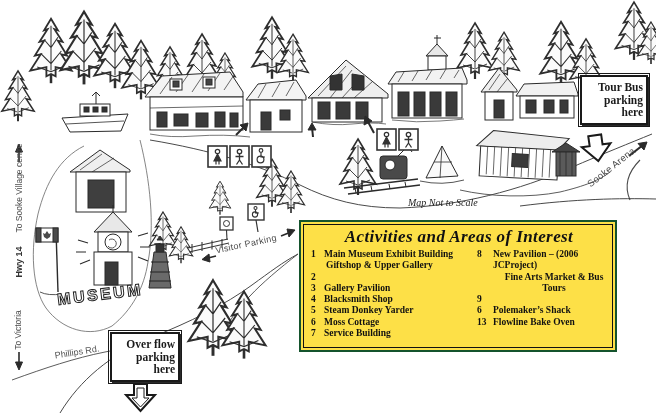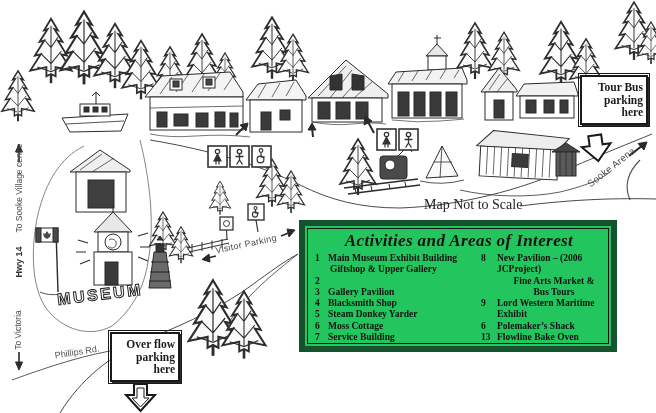--- a/index.html
+++ b/index.html
@@ -12,21 +12,21 @@
   .hand{font-family:"Liberation Sans",sans-serif;color:#4a4a4a;}
   .note{font-family:"Liberation Serif",serif;color:#222;}
   
   .callout{position:absolute;background:#fff;border:2.5px solid #1a1a1a;
            outline:1px solid #1a1a1a;outline-offset:1.5px;
            box-shadow:2px 2px 0 0 #2a2a2a;
            font:bold 11.5px "Liberation Serif",serif;line-height:12.5px;
            text-align:right;padding:4px 3px;}
   
   .legend{position:absolute;left:299px;top:220px;width:318px;height:132px;
-          border:6px solid #14532d;background:#22c55e;box-sizing:border-box;}
+          border:2px solid #14532d;background:#fde047;box-sizing:border-box;}
   .legend-inner{position:absolute;inset:2px;border:1px solid #111;
                 padding:1px 5px 0 7px;box-sizing:border-box;}
   .legend-title{text-align:center;font:italic bold 17px "Liberation Serif",serif;
                 letter-spacing:.4px;margin:1px 0 2px 0;color:#111;}
   .cols{display:flex;}
   .col{font:bold 9.5px "Liberation Serif",serif;line-height:11.3px;color:#111;}
   .col.left{width:166px;flex:none;}
   .col.right{flex:1;}
   .li{display:flex;}
   .num{width:13px;flex:none;}
@@ -319,21 +319,21 @@
   <div class="rot hand" style="left:19px;top:188px;--r:rotate(-90deg);font-size:8.5px;">To Sooke Village centre</div>
   <div class="rot hand" style="left:19px;top:262px;--r:rotate(-90deg);font-size:9px;font-weight:bold;color:#333;">Hwy 14</div>
   <div class="rot hand" style="left:18px;top:330px;--r:rotate(-90deg);font-size:8.5px;">To Victoria</div>
 
   <div class="rot hand" style="left:246px;top:244px;--r:rotate(-12deg);font-size:9px;letter-spacing:.3px;">Visitor Parking</div>
 
   <div class="rot hand" style="left:611px;top:167px;--r:rotate(-38deg);font-size:9.5px;letter-spacing:.3px;">Sooke Arena</div>
 
   <div class="rot hand" style="left:77px;top:352px;--r:rotate(-9deg);font-size:9px;color:#555;">Phillips Rd.</div>
 
-  <div class="abs note" style="left:424px;top:197px;font-size:14px;">Map Not to Scale</div>
+  <div class="abs note" style="left:408px;top:197px;font-size:10px;font-style:italic;">Map Not to Scale</div>
 
   <div class="callout" style="left:580px;top:75px;width:58px;">Tour Bus parking here</div>
 
   <div class="callout" style="left:110px;top:332px;width:60px;">Over flow parking here</div>
 
   <div class="legend">
     <div class="legend-inner">
       <div class="legend-title">Activities and Areas of Interest</div>
       <div class="cols">
         <div class="col left">
@@ -371,21 +371,20 @@
         <div class="col right">
           <div class="li">
               <span class="num">8</span>
               <span class="txt">New Pavilion – (2006 JCProject)</span>
             </div>
           <div class="li sub">
               <span class="txt">Fine Arts Market &amp; Bus Tours</span>
             </div>
           <div class="li">
               <span class="num">9</span>
-              <span class="txt">Lord Western Maritime Exhibit</span>
             </div>
           <div class="li">
               <span class="num">6</span>
               <span class="txt">Polemaker’s Shack</span>
             </div>
           <div class="li">
               <span class="num">13</span>
               <span class="txt">Flowline Bake Oven</span>
             </div>
         </div>

